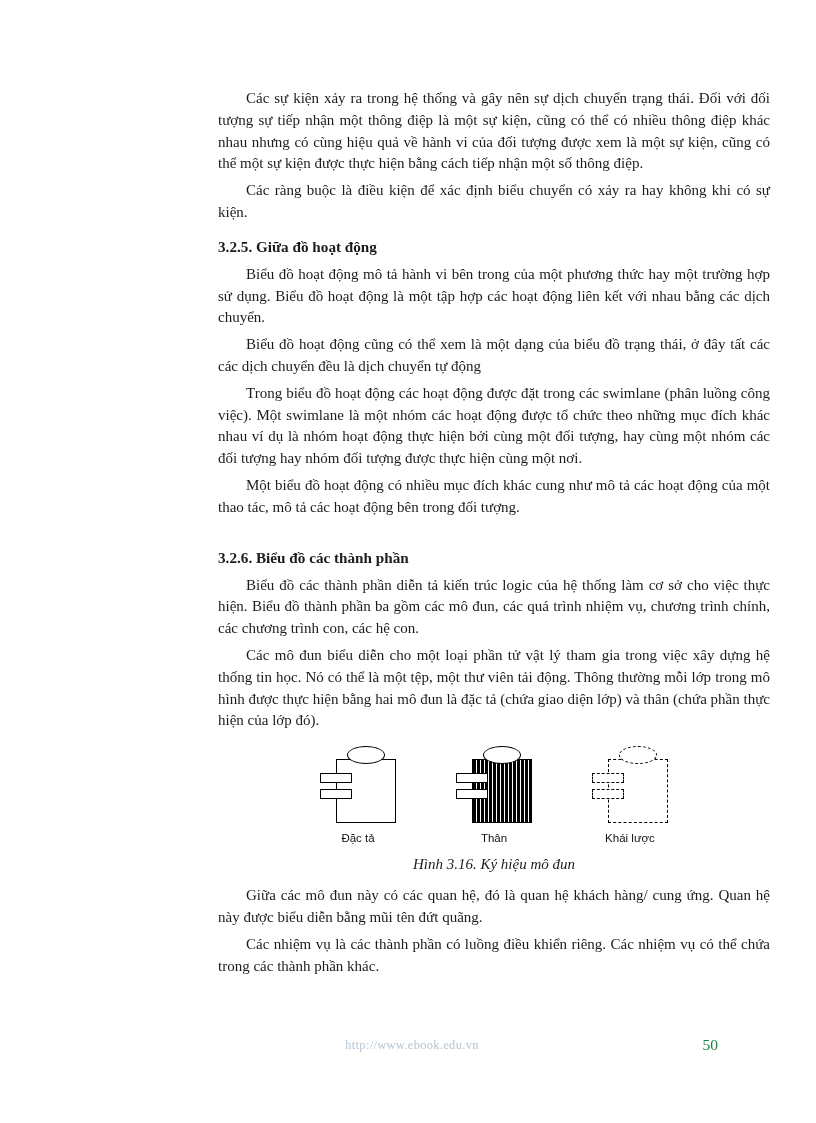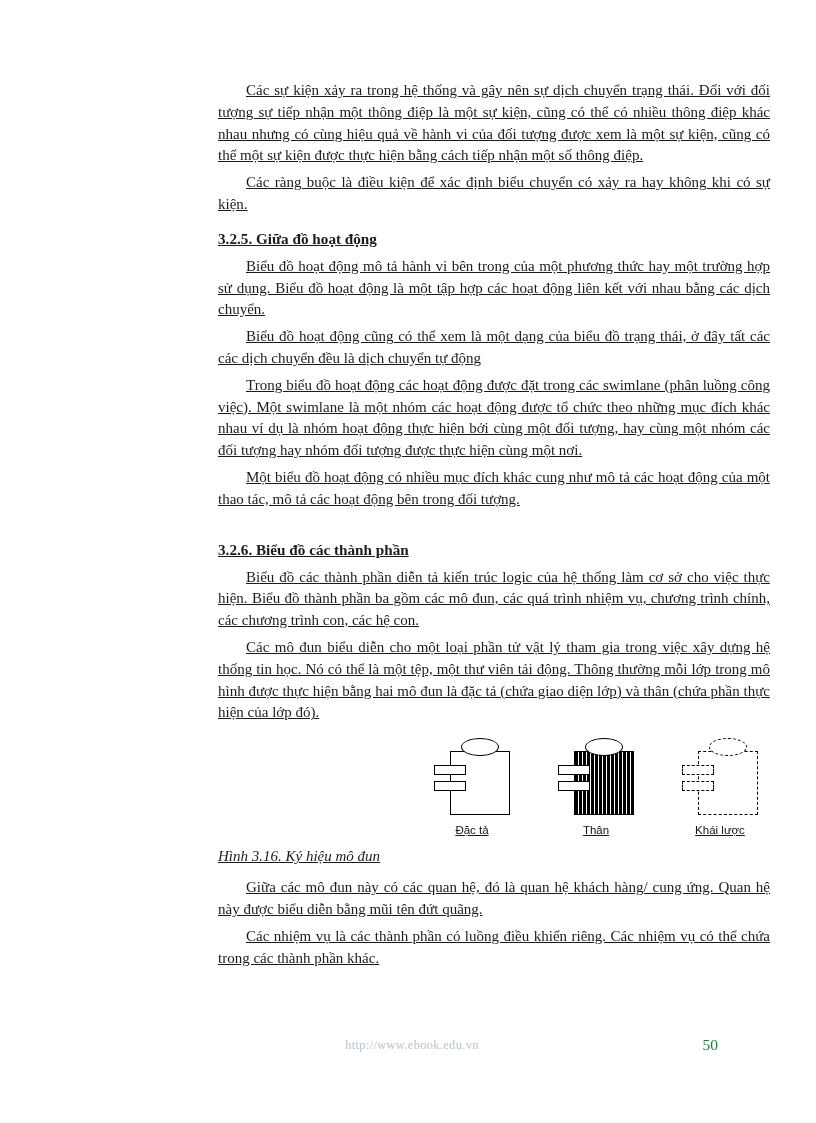--- a/index.html
+++ b/index.html
@@ -10,23 +10,22 @@
     height: 1123px;
     margin: 0 auto;
     background: #ffffff;
     font-family: "Liberation Serif", "DejaVu Serif", serif;
     color: #1b1b1b;
     overflow: hidden;
   }
   .content {
     position: absolute;
     left: 218px;
-    top: 80px;
+    top: 88px;
     width: 552px;
-    text-decoration: underline;
   }
   .para {
     font-size: 15px;
     line-height: 21.8px;
     text-align: justify;
     text-indent: 28px;
     margin-bottom: 5px;
   }
   .heading {
     font-size: 15.2px;
@@ -34,22 +33,22 @@
     margin-top: 12px;
     margin-bottom: 6px;
     line-height: 22px;
   }
   .heading.big-gap { margin-top: 28px; }
 
   
   .figure { margin-top: 14px; margin-bottom: 12px; }
   .symbols-row {
     display: flex;
-    justify-content: flex-end;
-    gap: 24px;
+    justify-content: center;
+    gap: 36px;
   }
   .symbol-group { width: 100px; }
   .module { position: relative; width: 100px; height: 80px; }
   .module .m-rect {
     position: absolute; left: 28px; top: 13px;
     width: 60px; height: 64px;
     border: 1.6px solid #000; background: #fff;
   }
   .module .m-ellipse {
     position: absolute; left: 39px; top: 0;
@@ -74,21 +73,21 @@
 
   .symbol-label {
     margin-top: 6px;
     text-align: center;
     font-family: "Liberation Sans", "DejaVu Sans", sans-serif;
     font-size: 11.5px;
     color: #111;
   }
   .caption {
     margin-top: 12px;
-    text-align: left;
+    text-align: center;
     font-style: italic;
     font-size: 15px;
   }
 
   
   .footer {
     position: absolute;
     left: 0; top: 1038px;
     width: 816px;
     height: 24px;

